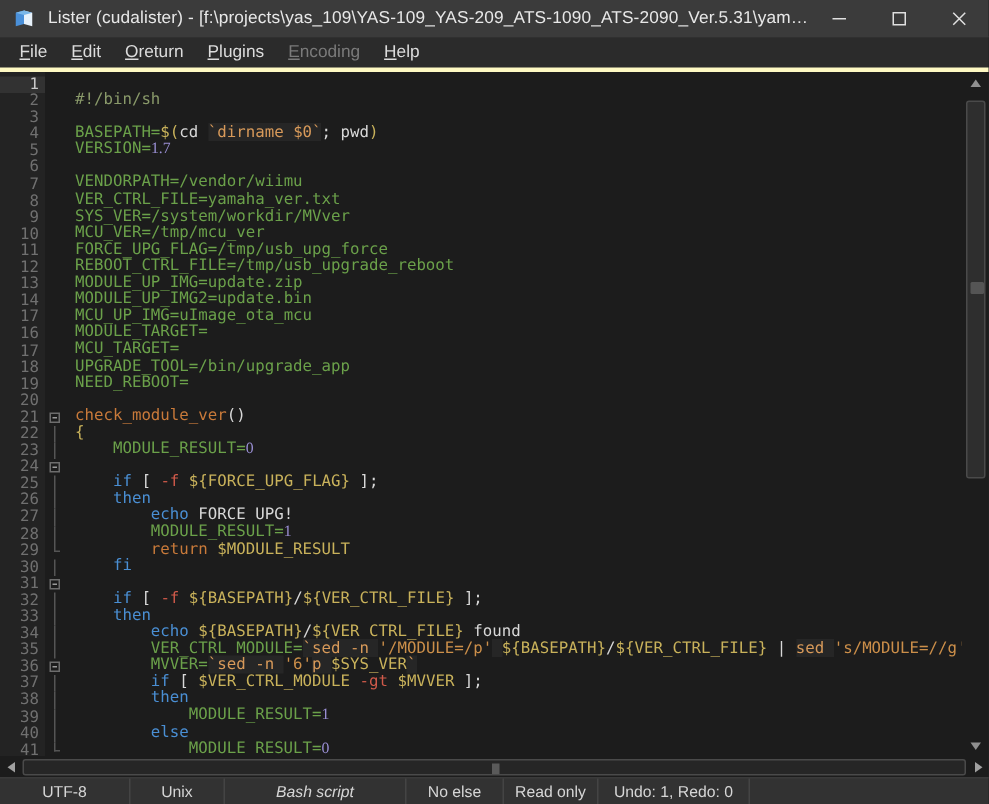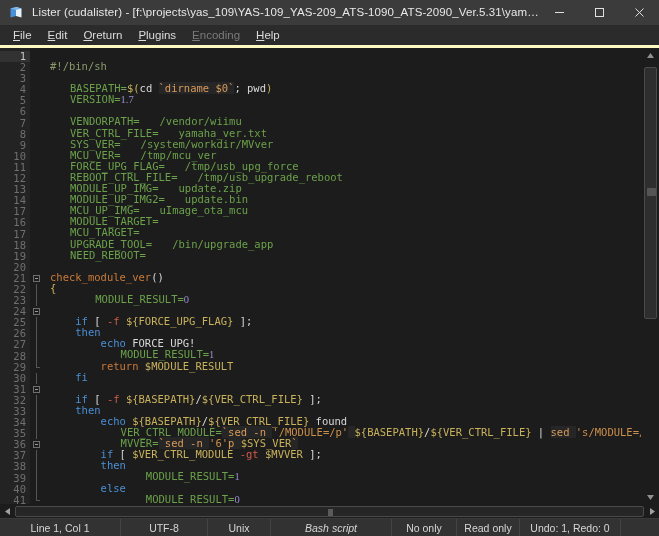--- a/index.html
+++ b/index.html
@@ -66,21 +66,21 @@
 
   .code{
     flex:1 1 auto;background:#1c1c1c;padding-top:13px;overflow:hidden;
     font-family:"DejaVu Sans Mono", monospace;font-size:10.5px;
     white-space:pre;position:relative;
   }
   .code .cl{height:11.1px;line-height:11.1px;padding-left:6px;white-space:pre;}
 
   
   .t-cmt{color:#8a9a6a;}
-  .t-var{color:#6ba14a;margin-left:20px;}
+  .t-var{color:#6ba14a;}
   .t-eq{color:#6ba14a;}
   .t-kw{color:#4a8fd4;}
   .t-cmd{color:#d8d8d8;}
   .t-dollar{color:#c9b25b;}
   .t-str{color:#cc8f4a;}
   .t-bq{color:#d89a5a;background:#262626;}
   .t-num{color:#9a8fd4;font-family:Liberation Serif, serif;}
   .t-opt{color:#d05a4a;}
   .t-fn{color:#c97a3a;}
   .t-punc{color:#d8d8d8;}
@@ -341,23 +341,22 @@
       </div>
     </div>
     <div class="hs-r">
       <svg width="7" height="9" viewBox="0 0 7 9">
           <path d="M6 4.5 L1 1 L1 8 Z" fill="#a0a0a0"></path>
         </svg>
     </div>
   </div>
 
   <div class="statusbar" id="statusbar">
-      <div class="sb sb-0">Line 1, Col 1</div>
       <div class="sb sb-1">UTF-8</div>
       <div class="sb sb-2">Unix</div>
       <div class="sb sb-3">Bash script</div>
-      <div class="sb sb-4">No only</div>
+      <div class="sb sb-4">No else</div>
       <div class="sb sb-5">Read only</div>
       <div class="sb sb-6">Undo: 1, Redo: 0</div>
       <div class="sb sb-7"></div>
     </div>
 
 </div>
 
 </body></html>

